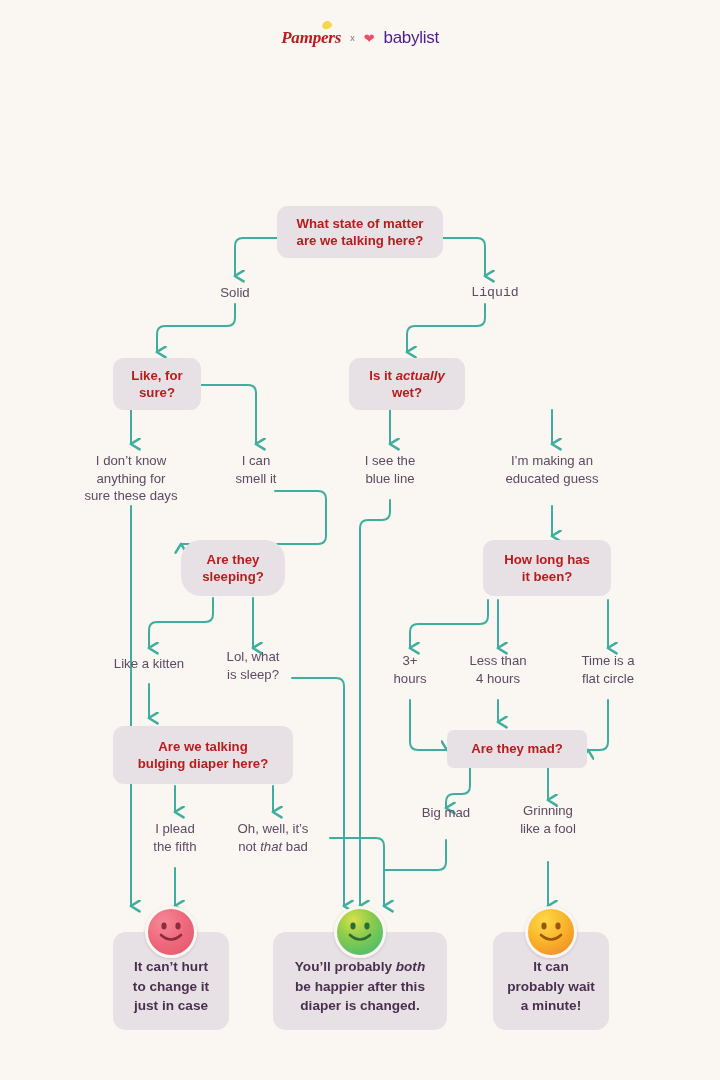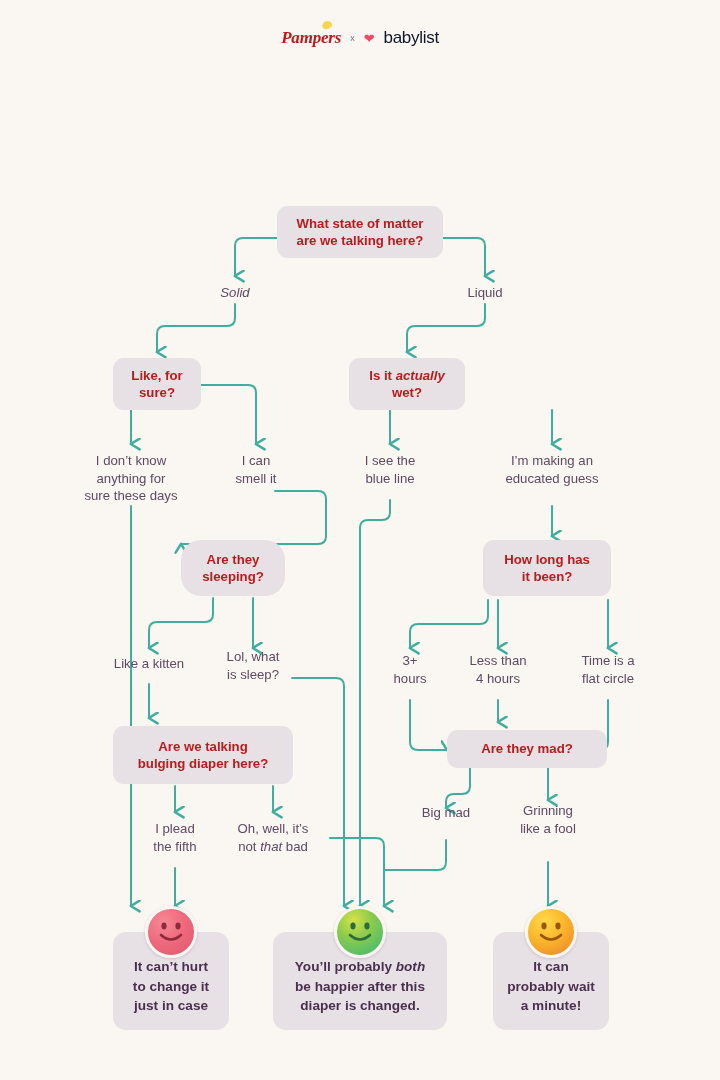--- a/index.html
+++ b/index.html
@@ -22,21 +22,21 @@
     font-style:italic;font-weight:bold;font-size:17px;color:#b91c1c;
     letter-spacing:-.2px;position:relative;
   }
   .pampers .leaf{
     position:absolute;right:9px;top:-7px;width:10px;height:8px;
     background:#f7d64a;border-radius:50% 50% 50% 50%/60% 60% 40% 40%;
     transform:rotate(-18deg);
   }
   .xmark{font-size:9px;color:#7a6f78;}
   .heart{color:#ef4b66;font-size:13px;line-height:1;}
-  .babylist{font-size:17px;color:#0f172a;letter-spacing:-.3px;font-weight:normal;}
+  .babylist{font-size:17px;color:#4c1d95;letter-spacing:-.3px;font-weight:normal;}
 
   .title{
     position:absolute;left:0;top:76px;width:720px;text-align:center;
     color:#6b4a6b;font-size:34px;line-height:1.28;font-weight:normal;
     letter-spacing:-.2px;
   }
 
   
   .node{
     position:absolute;background:#e7e1e6;border-radius:11px;
@@ -187,29 +187,29 @@
     </span>
   </div>
 
   <div class="node" style="left:113px;top:726px;width:180px;height:58px;">
     <span>
       <span>Are we talking</span><br>
       <span>bulging diaper here?</span>
     </span>
   </div>
 
-  <div class="node" style="left:447px;top:730px;width:160px;height:38px;">
+  <div class="node" style="left:447px;top:730px;width:140px;height:38px;border-radius:7px;">
     <span>Are they mad?</span>
   </div>
 
-  <div class="label" style="left:195px;top:284px;width:80px;font-style:italic;">
+  <div class="label" style="left:195px;top:284px;width:80px;">
     <span>Solid</span>
   </div>
 
-  <div class="label" style="left:445px;top:284px;width:80px;">
+  <div class="label" style="left:455px;top:284px;width:80px;font-family:Liberation Mono, monospace;">
     <span>Liquid</span>
   </div>
 
   <div class="label" style="left:61px;top:452px;width:140px;">
     <span>I don’t know</span><br>
     <span>anything for</span><br>
     <span>sure these days</span>
   </div>
 
   <div class="label" style="left:216px;top:452px;width:80px;">

